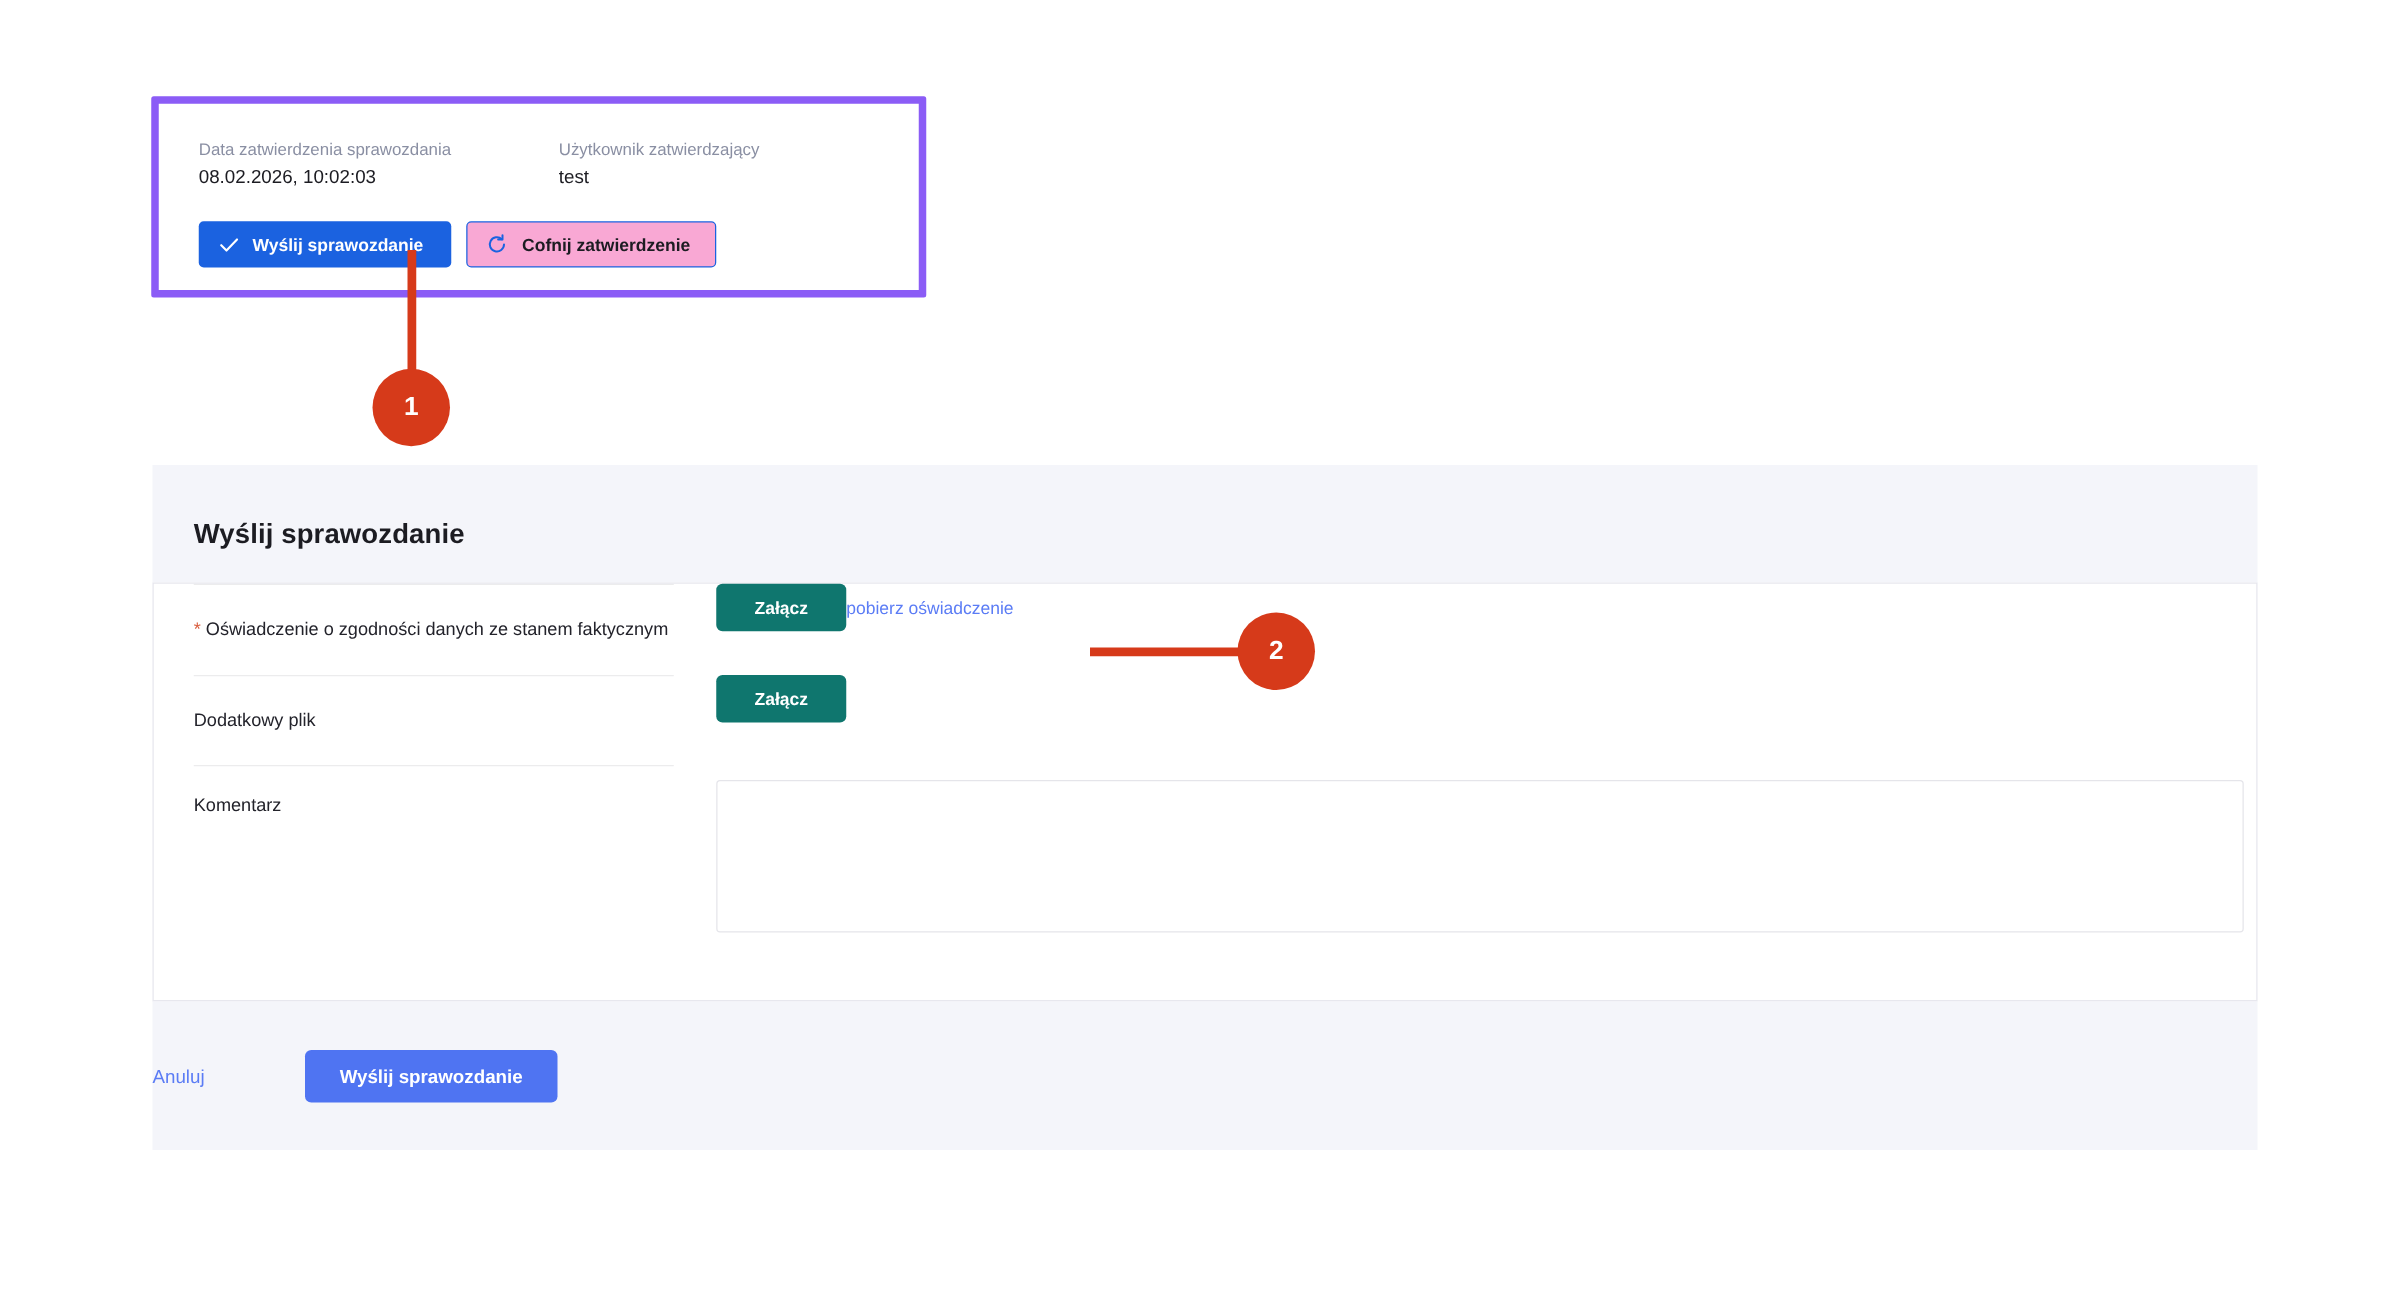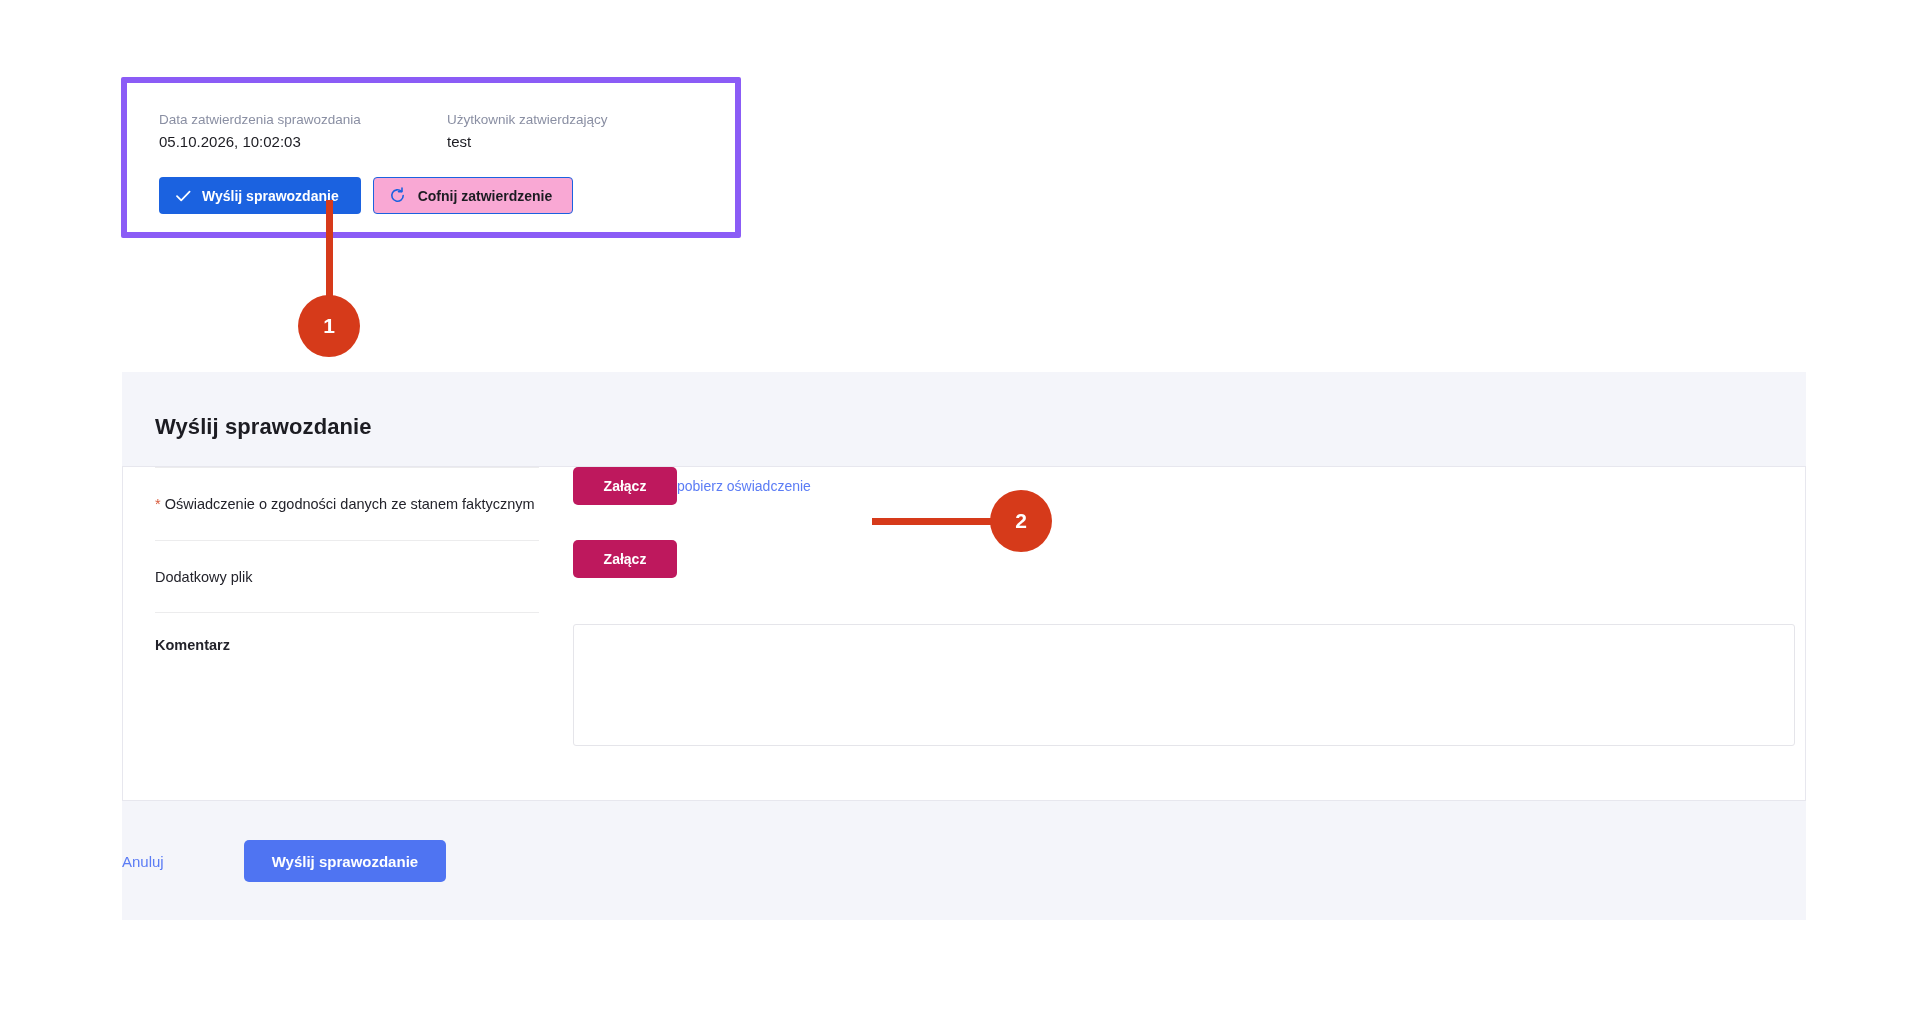--- a/index.html
+++ b/index.html
@@ -145,21 +145,21 @@
   .req-star { color: #d85a3a; margin-right: 4px; }
 
   .form-row-control {
     flex: 1;
     display: flex;
     align-items: center;
     padding-left: 34px;
   }
 
   .btn-attach {
-    background: #be185d;
+    background: #0f766e;
     color: #ffffff;
     height: 38px;
     width: 104px;
     border-radius: 5px;
     font-size: 14px;
     font-weight: bold;
     display: inline-flex;
     align-items: center;
     justify-content: center;
     cursor: pointer;
@@ -222,21 +222,21 @@
 </head>
 <body>
 
 <div class="page">
 
   <div class="status-card">
     <div class="status-fields">
 
       <div class="status-field">
         <div class="status-label">Data zatwierdzenia sprawozdania</div>
-        <div class="status-value">05.10.2026, 10:02:03</div>
+        <div class="status-value">08.02.2026, 10:02:03</div>
       </div>
 
       <div class="status-field">
         <div class="status-label">Użytkownik zatwierdzający</div>
         <div class="status-value">test</div>
       </div>
 
     </div>
 
     <div class="status-actions">
@@ -292,21 +292,21 @@
           <span>Dodatkowy plik</span>
         </div>
         <div class="form-row-control">
           <button class="btn-attach">
             <span>Załącz</span>
           </button>
         </div>
       </div>
 
       <div class="form-row">
-        <div class="form-row-label" style="min-height:146px; align-items:flex-start; padding-top:24px;font-weight:bold;">
+        <div class="form-row-label" style="min-height:146px; align-items:flex-start; padding-top:24px;">
           <span>Komentarz</span>
         </div>
         <div class="form-row-control" style="align-items:flex-start; padding-top:12px;">
           <textarea class="comment-textarea" placeholder="" style=""></textarea>
         </div>
       </div>
 
     </div>
 
     <div class="form-footer">

